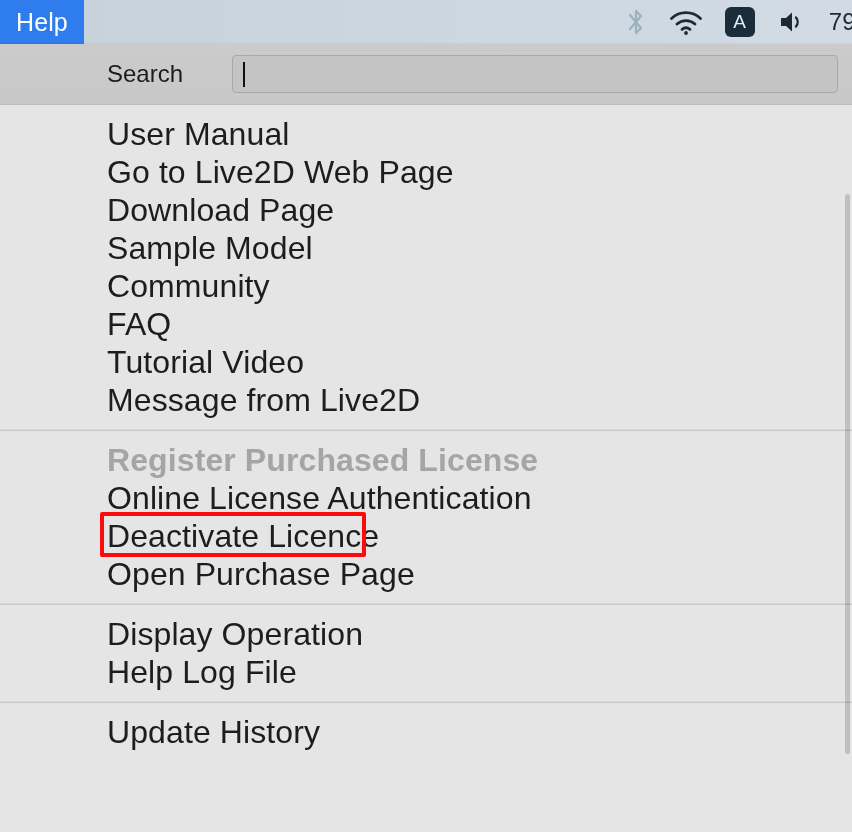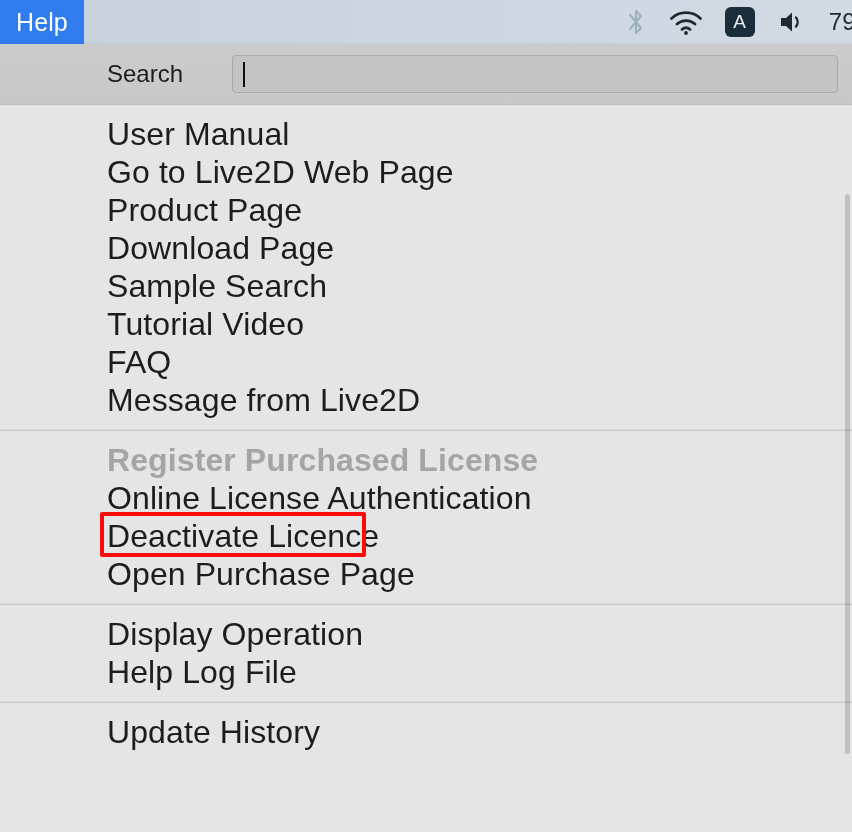--- a/index.html
+++ b/index.html
@@ -256,25 +256,25 @@
         <input class="search-input-text" type="text" value="" placeholder="" style="">
       </div>
     </div>
 
     <div class="menu-body">
 
       <div class="menu-group">
         <div class="group-pad-top"></div>
         <div class="menu-item">User Manual</div>
         <div class="menu-item">Go to Live2D Web Page</div>
-        <div class="menu-item">Product Page</div>
         <div class="menu-item">Download Page</div>
-        <div class="menu-item">Sample Search</div>
+        <div class="menu-item">Sample Model</div>
+        <div class="menu-item">Community</div>
+        <div class="menu-item">FAQ</div>
         <div class="menu-item">Tutorial Video</div>
-        <div class="menu-item">FAQ</div>
         <div class="menu-item">Message from Live2D</div>
         <div class="group-pad-bot"></div>
       </div>
 
       <div class="separator"></div>
 
       <div class="menu-group">
         <div class="group-pad-top"></div>
         <div class="menu-item disabled">Register Purchased License</div>
         <div class="menu-item">Online License Authentication</div>

